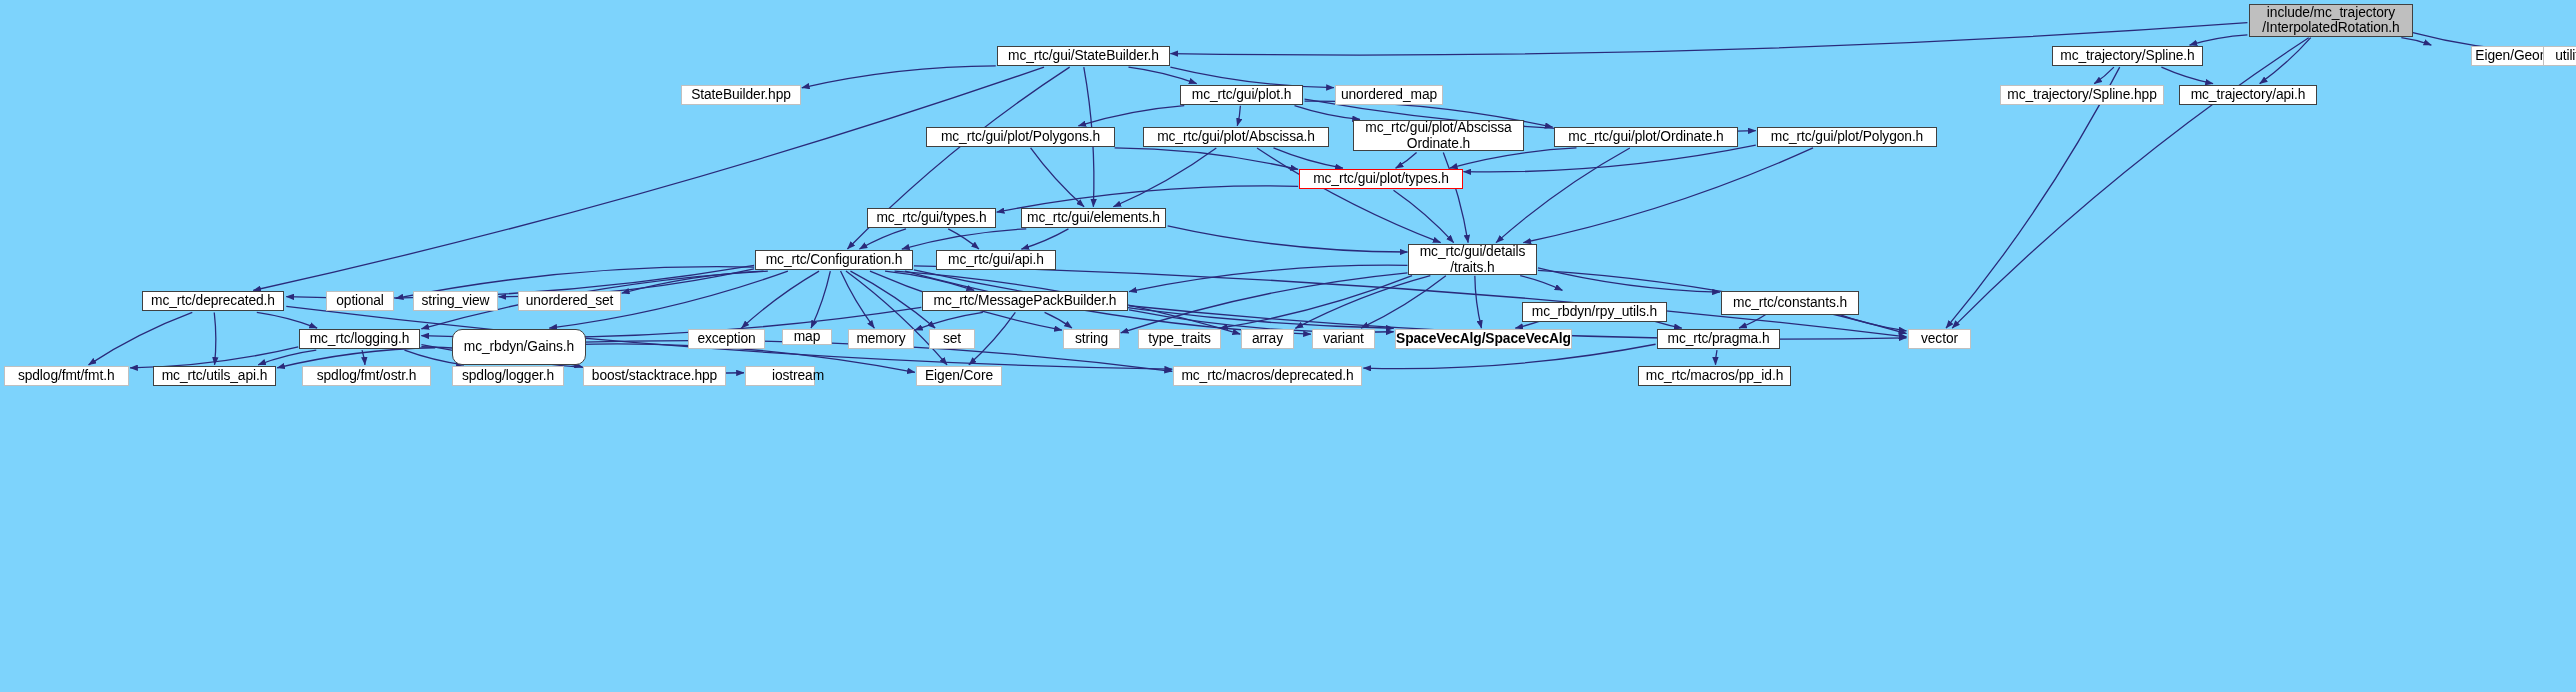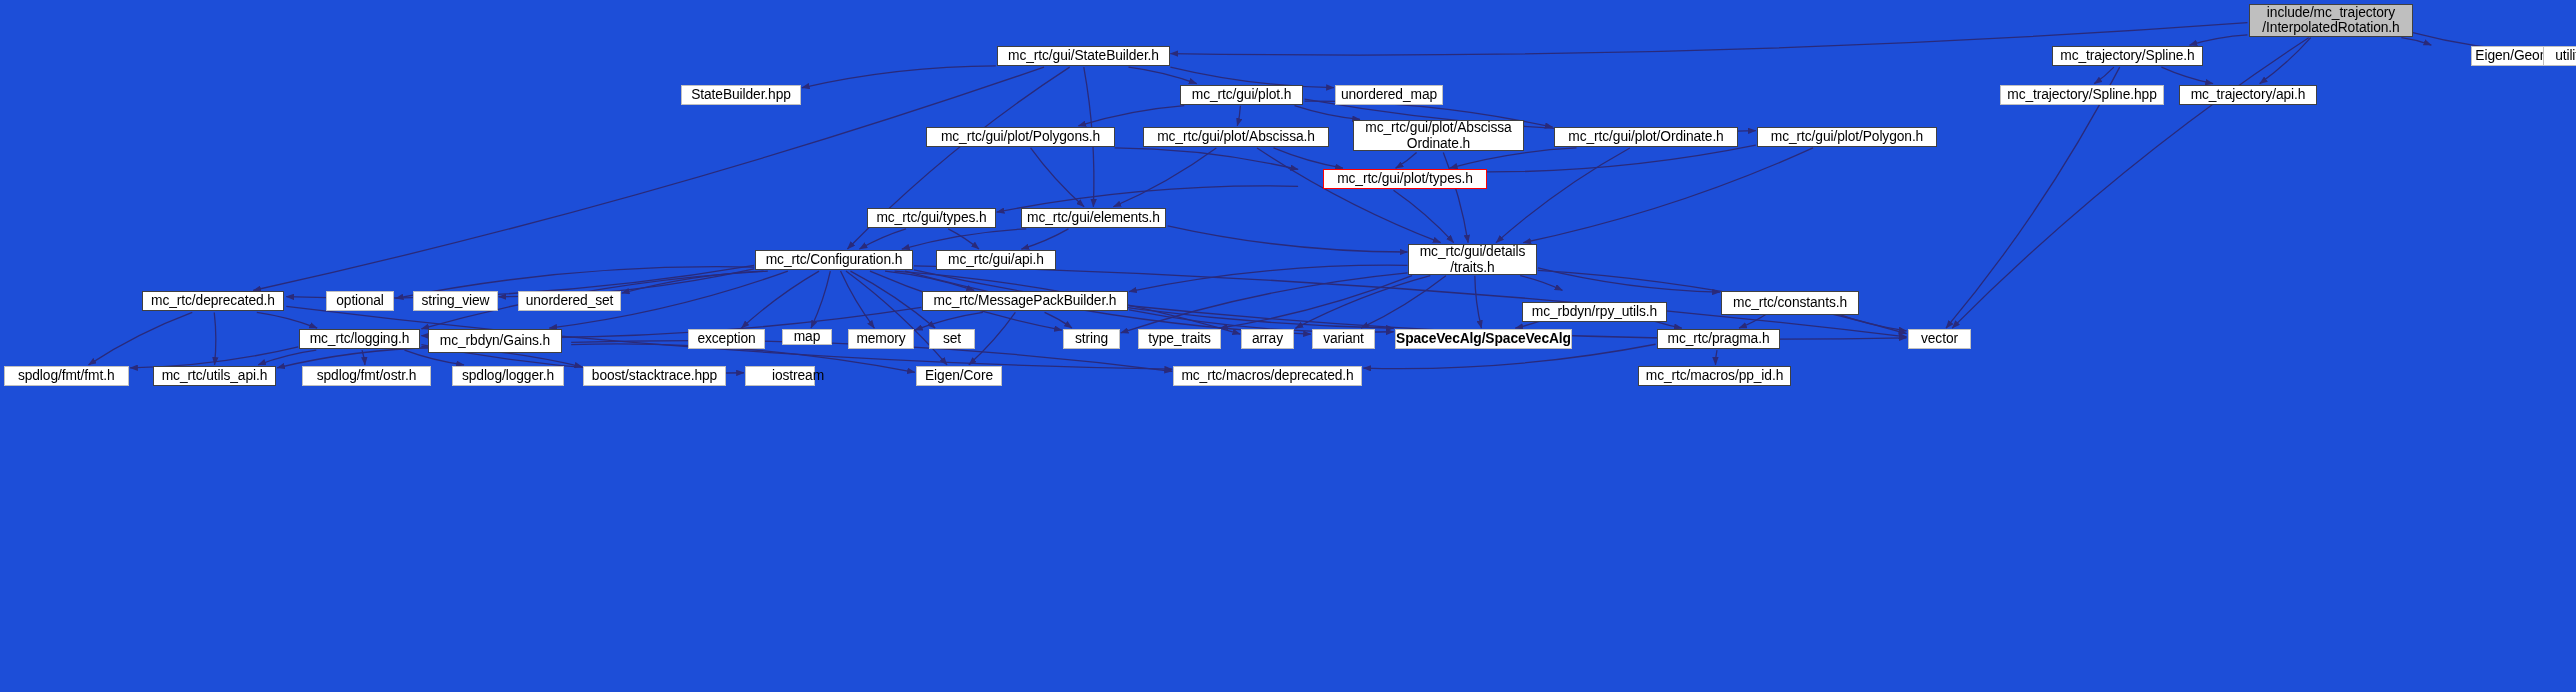--- a/index.html
+++ b/index.html
@@ -6,21 +6,21 @@
     margin: 0;
     padding: 0;
     background: #ffffff;
     font-family: "Liberation Sans", sans-serif;
   }
   #graph {
     position: relative;
     width: 2576px;
     height: 692px;
     overflow: hidden;
-    background: #1d4ed8;
+    background: #7dd3fc;
   }
   #edges {
     position: absolute;
     left: 0;
     top: 0;
     width: 2576px;
     height: 692px;
     pointer-events: none;
   }
   .node {
@@ -167,37 +167,37 @@
       <div class="node bold" style="left: 1180px; top: 85px; width: 123px; height: 20px;"><span class="lbl">mc_rtc/gui/plot.h</span></div>
       <div class="node " style="left: 1335px; top: 85px; width: 108px; height: 20px;"><span class="lbl">unordered_map</span></div>
       <div class="node " style="left: 2000px; top: 85px; width: 164px; height: 20px;"><span class="lbl">mc_trajectory/Spline.hpp</span></div>
       <div class="node bold" style="left: 2179px; top: 85px; width: 138px; height: 20px;"><span class="lbl">mc_trajectory/api.h</span></div>
       <div class="node bold" style="left: 926px; top: 127px; width: 189px; height: 20px;"><span class="lbl">mc_rtc/gui/plot/Polygons.h</span></div>
       <div class="node bold" style="left: 1143px; top: 127px; width: 186px; height: 20px;"><span class="lbl">mc_rtc/gui/plot/Abscissa.h</span></div>
       <div class="node bold" style="left: 1353px; top: 120px; width: 171px; height: 31px;"><span class="lbl">mc_rtc/gui/plot/Abscissa
 Ordinate.h</span></div>
       <div class="node bold" style="left: 1554px; top: 127px; width: 184px; height: 20px;"><span class="lbl">mc_rtc/gui/plot/Ordinate.h</span></div>
       <div class="node bold" style="left: 1757px; top: 127px; width: 180px; height: 20px;"><span class="lbl">mc_rtc/gui/plot/Polygon.h</span></div>
-      <div class="node red" style="left: 1299px; top: 169px; width: 164px; height: 20px; margin-left: 24px;"><span class="lbl">mc_rtc/gui/plot/types.h</span></div>
+      <div class="node red" style="left: 1299px; top: 169px; width: 164px; height: 20px;"><span class="lbl">mc_rtc/gui/plot/types.h</span></div>
       <div class="node bold" style="left: 867px; top: 208px; width: 129px; height: 20px;"><span class="lbl">mc_rtc/gui/types.h</span></div>
       <div class="node bold" style="left: 1021px; top: 208px; width: 145px; height: 20px;"><span class="lbl">mc_rtc/gui/elements.h</span></div>
       <div class="node bold" style="left: 755px; top: 250px; width: 158px; height: 20px;"><span class="lbl">mc_rtc/Configuration.h</span></div>
       <div class="node bold" style="left: 936px; top: 250px; width: 120px; height: 20px;"><span class="lbl">mc_rtc/gui/api.h</span></div>
       <div class="node bold" style="left: 1408px; top: 244px; width: 129px; height: 31px;"><span class="lbl">mc_rtc/gui/details
 /traits.h</span></div>
       <div class="node bold" style="left: 142px; top: 291px; width: 142px; height: 20px;"><span class="lbl">mc_rtc/deprecated.h</span></div>
       <div class="node " style="left: 326px; top: 291px; width: 68px; height: 20px;"><span class="lbl">optional</span></div>
       <div class="node " style="left: 413px; top: 291px; width: 85px; height: 20px;"><span class="lbl">string_view</span></div>
       <div class="node " style="left: 518px; top: 291px; width: 103px; height: 20px;"><span class="lbl">unordered_set</span></div>
       <div class="node bold" style="left: 922px; top: 291px; width: 206px; height: 20px;"><span class="lbl">mc_rtc/MessagePackBuilder.h</span></div>
       <div class="node bold" style="left: 1522px; top: 291px; width: 145px; height: 20px; margin-top: 11px;"><span class="lbl">mc_rbdyn/rpy_utils.h</span></div>
       <div class="node bold" style="left: 1721px; top: 291px; width: 138px; height: 24px;"><span class="lbl">mc_rtc/constants.h</span></div>
       <div class="node " style="left: 1908px; top: 329px; width: 63px; height: 20px;"><span class="lbl">vector</span></div>
       <div class="node bold" style="left: 299px; top: 329px; width: 121px; height: 20px;"><span class="lbl">mc_rtc/logging.h</span></div>
-      <div class="node bold" style="left: 428px; top: 329px; width: 134px; height: 24px;"><span class="lbl">mc_rbdyn/Gains.h</span></div>
+      <div class="node bold" style="left: 452px; top: 329px; width: 134px; height: 36px; border-radius: 10px;"><span class="lbl">mc_rbdyn/Gains.h</span></div>
       <div class="node " style="left: 688px; top: 329px; width: 77px; height: 20px;"><span class="lbl">exception</span></div>
       <div class="node " style="left: 782px; top: 329px; width: 50px; height: 16px;"><span class="lbl">map</span></div>
       <div class="node " style="left: 848px; top: 329px; width: 66px; height: 20px;"><span class="lbl">memory</span></div>
       <div class="node " style="left: 929px; top: 329px; width: 46px; height: 20px;"><span class="lbl">set</span></div>
       <div class="node " style="left: 1063px; top: 329px; width: 57px; height: 20px;"><span class="lbl">string</span></div>
       <div class="node " style="left: 1138px; top: 329px; width: 83px; height: 20px;"><span class="lbl">type_traits</span></div>
       <div class="node " style="left: 1241px; top: 329px; width: 53px; height: 20px;"><span class="lbl">array</span></div>
       <div class="node " style="left: 1312px; top: 329px; width: 63px; height: 20px;"><span class="lbl">variant</span></div>
       <div class="node " style="left: 1395px; top: 329px; width: 177px; height: 20px; font-weight: bold;"><span class="lbl">SpaceVecAlg/SpaceVecAlg</span></div>
       <div class="node bold" style="left: 1657px; top: 329px; width: 123px; height: 20px;"><span class="lbl">mc_rtc/pragma.h</span></div>

